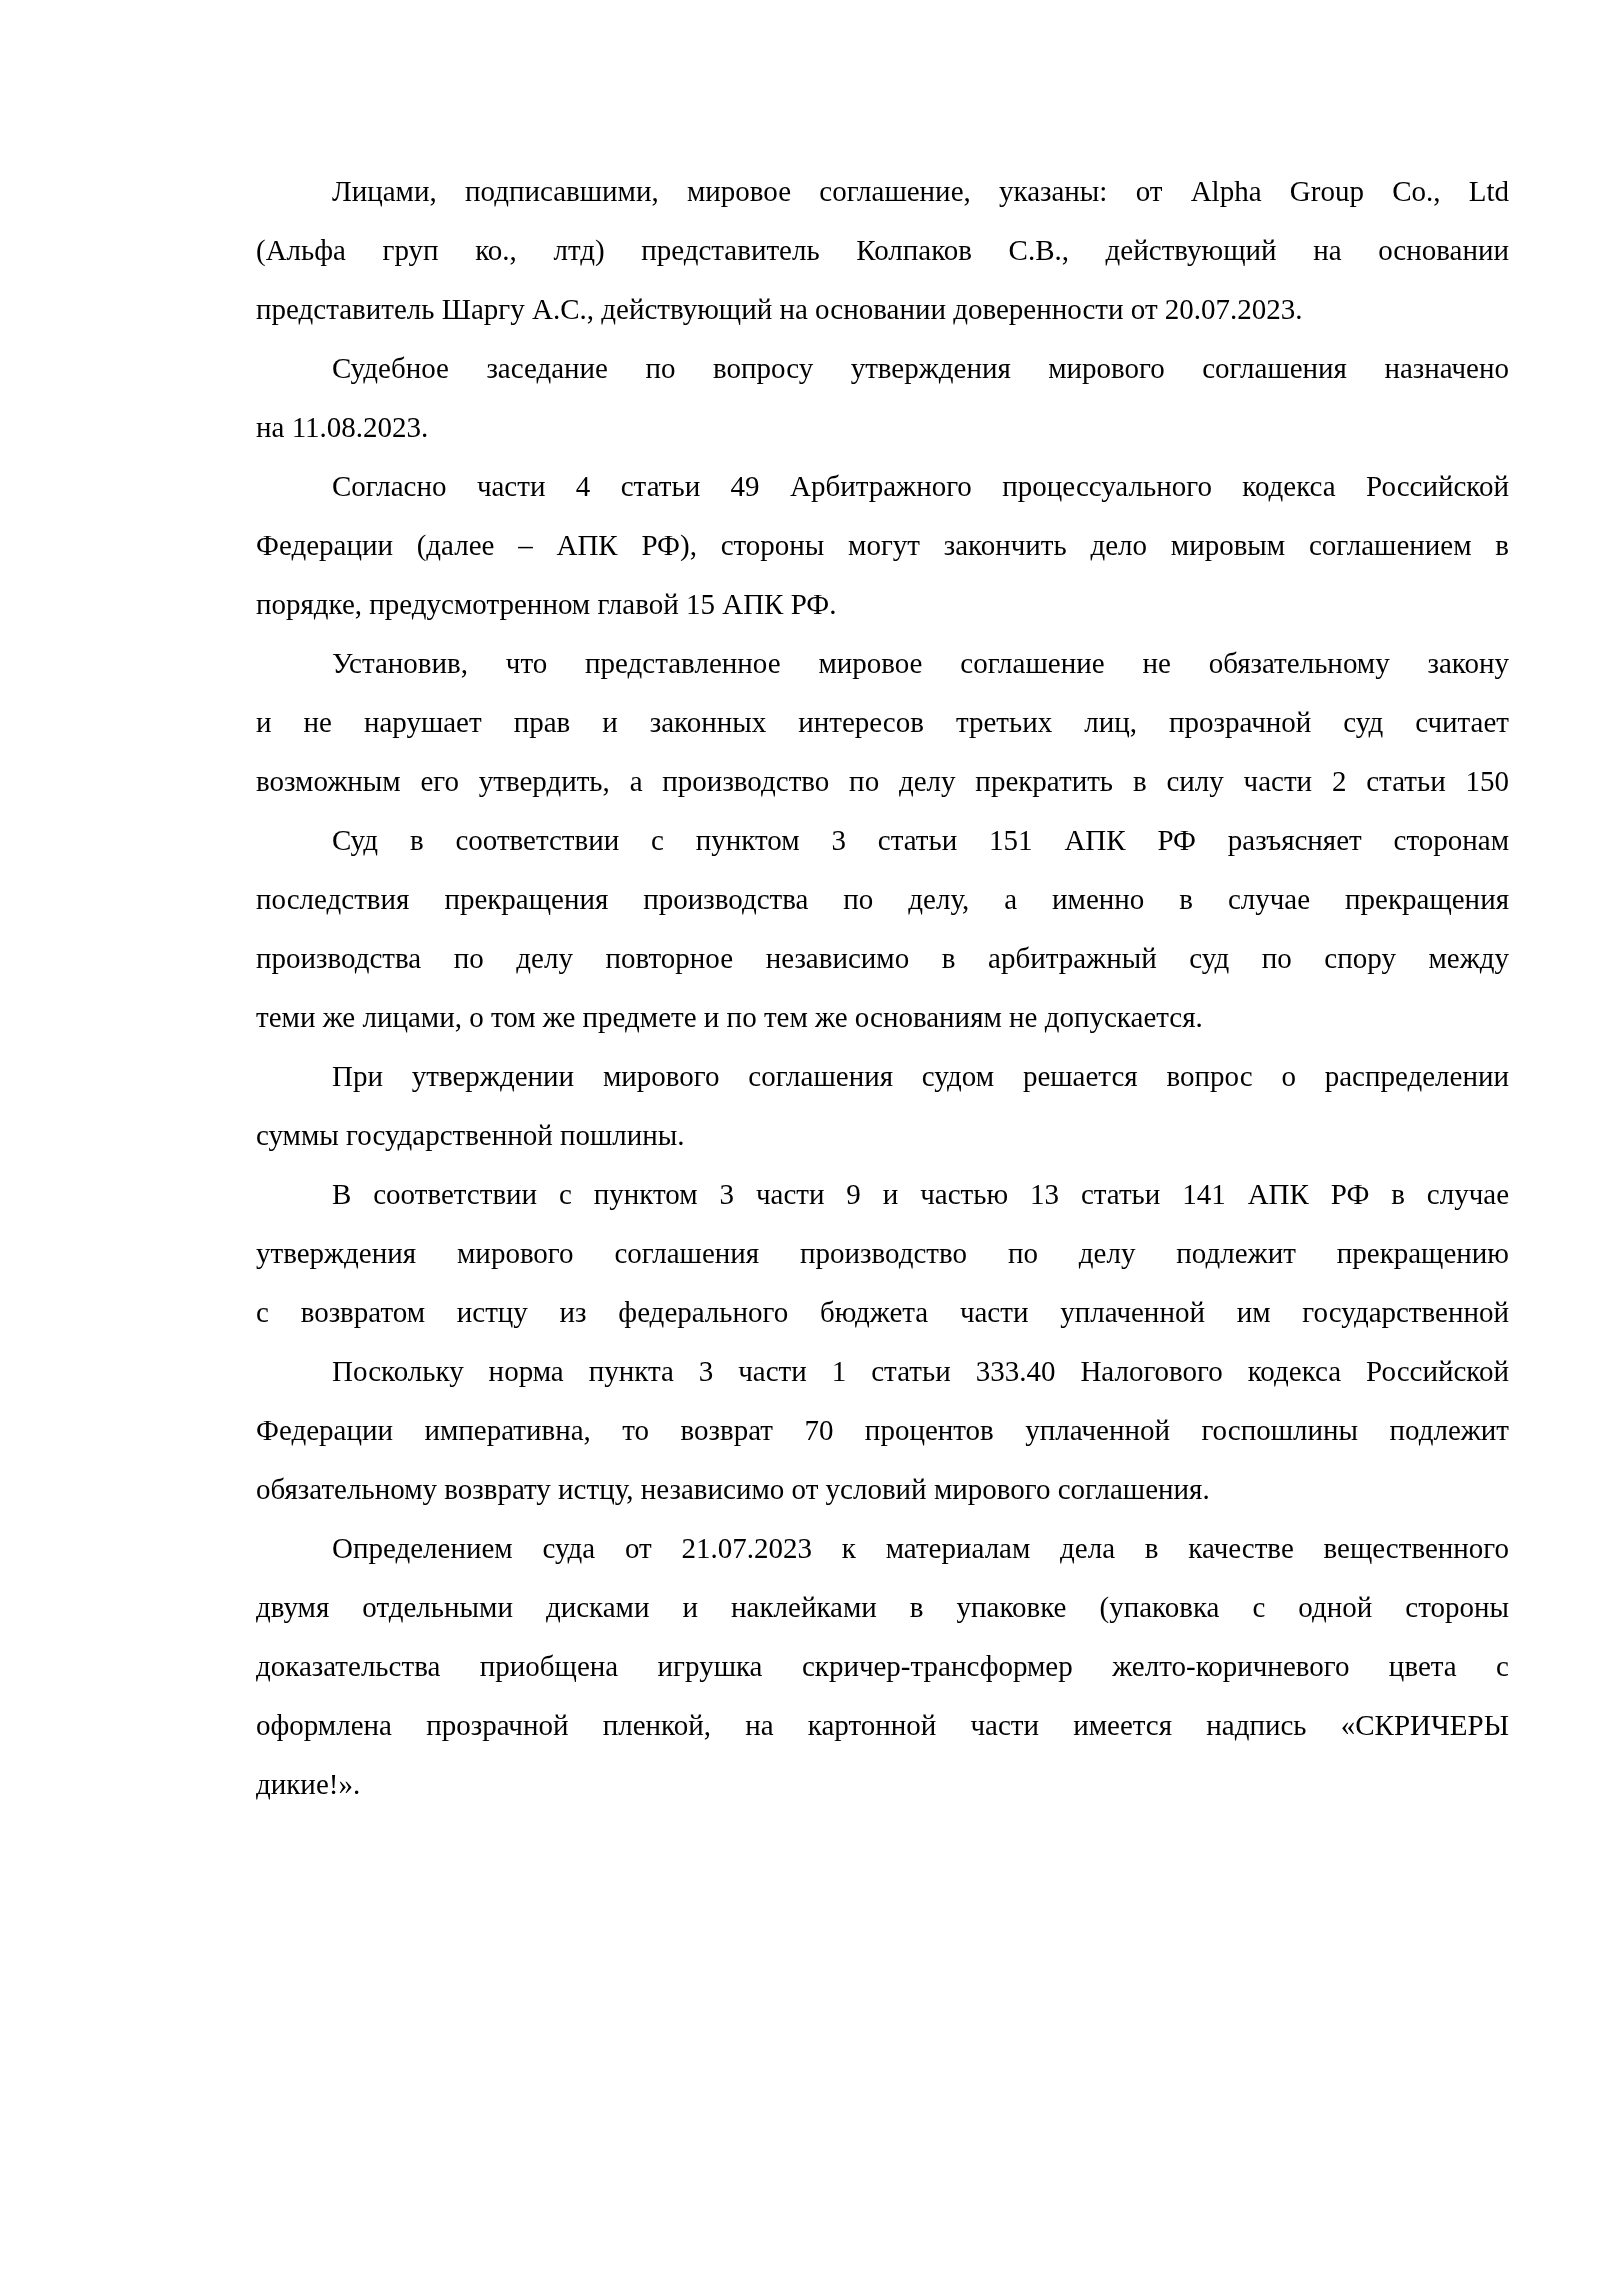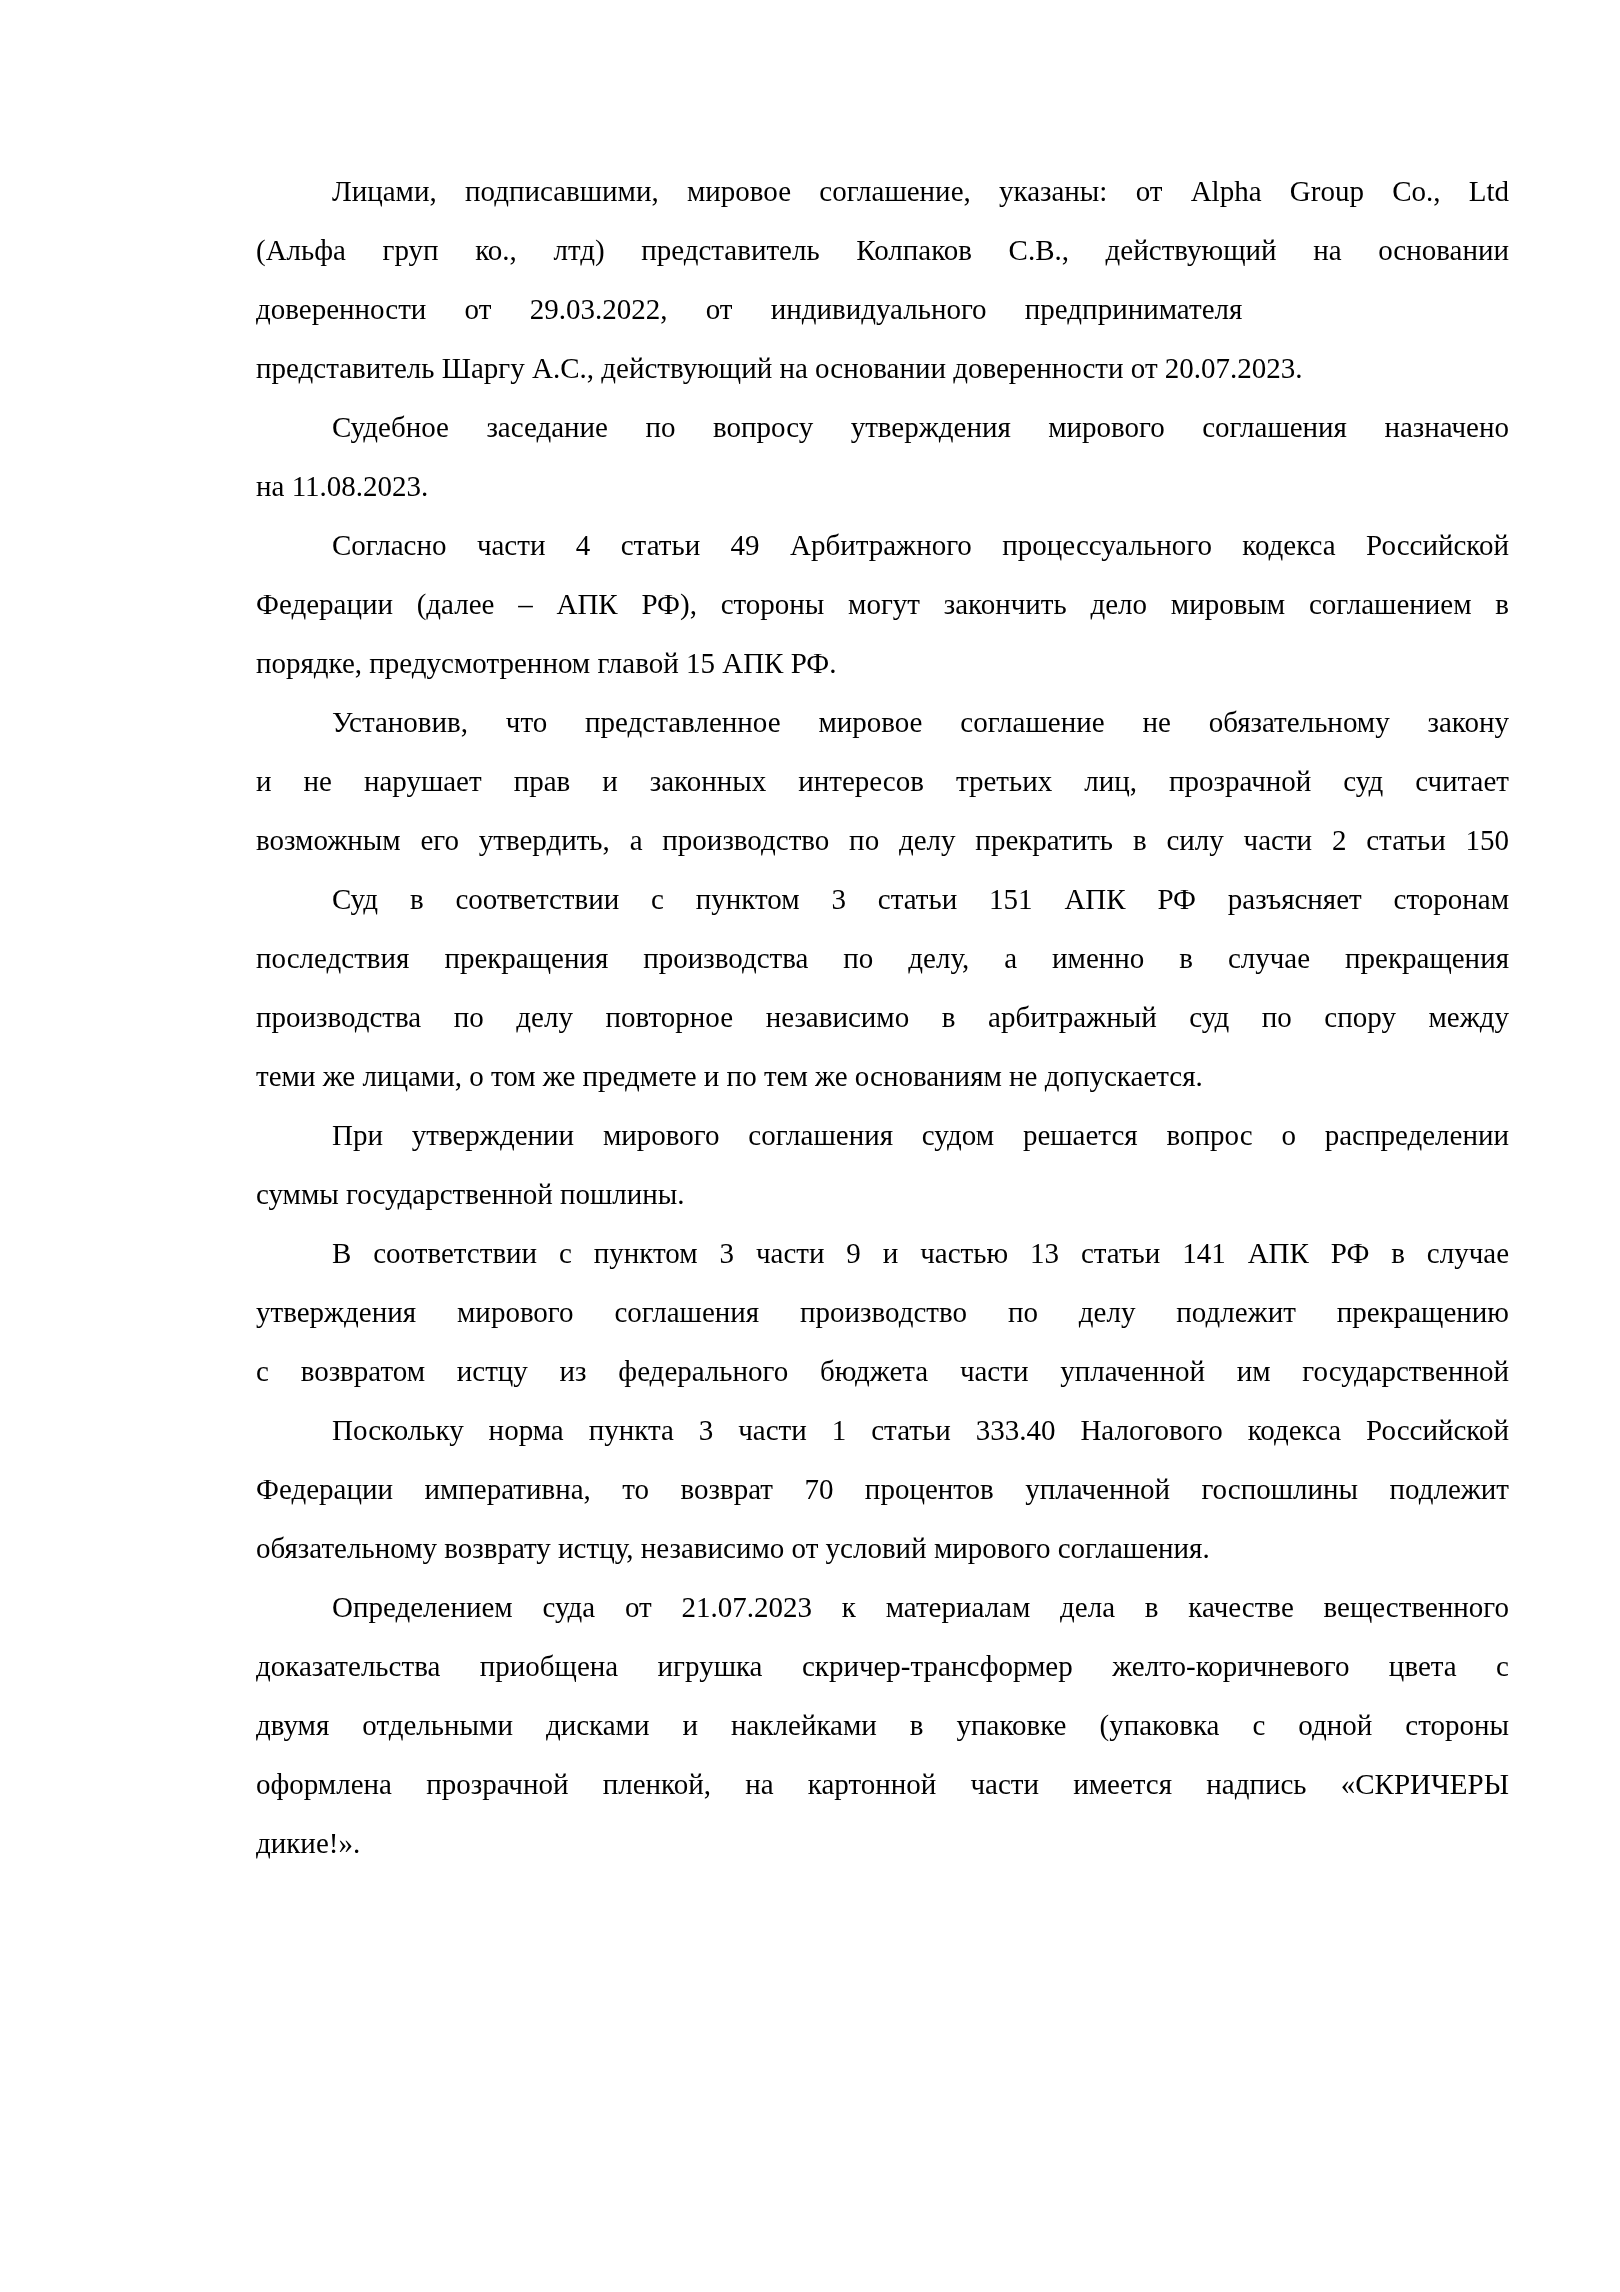--- a/index.html
+++ b/index.html
@@ -36,21 +36,20 @@
 </style>
 </head>
 <body>
 
 <div class="page" style="background: rgb(255, 255, 255); color: rgb(0, 0, 0);">
   <div class="textbody">
 
     <div class="para">
       <div class="line j ind">Лицами, подписавшими, мировое соглашение, указаны: от Alpha Group Co., Ltd</div>
       <div class="line j">(Альфа груп ко., лтд) представитель Колпаков С.В., действующий на основании</div>
-      <div class="line sp">доверенности от 29.03.2022, от индивидуального предпринимателя</div>
       <div class="line">представитель Шаргу А.С., действующий на основании доверенности от 20.07.2023.</div>
     </div>
 
     <div class="para">
       <div class="line j ind">Судебное заседание по вопросу утверждения мирового соглашения назначено</div>
       <div class="line">на 11.08.2023.</div>
     </div>
 
     <div class="para">
       <div class="line j ind">Согласно части 4 статьи 49 Арбитражного процессуального кодекса Российской</div>
@@ -83,22 +82,22 @@
     </div>
 
     <div class="para">
       <div class="line j ind">Поскольку норма пункта 3 части 1 статьи 333.40 Налогового кодекса Российской</div>
       <div class="line j">Федерации императивна, то возврат 70 процентов уплаченной госпошлины подлежит</div>
       <div class="line">обязательному возврату истцу, независимо от условий мирового соглашения.</div>
     </div>
 
     <div class="para">
       <div class="line j ind">Определением суда от 21.07.2023 к материалам дела в качестве вещественного</div>
+      <div class="line j">двумя отдельными дисками и наклейками в упаковке (упаковка с одной стороны</div>
       <div class="line j">доказательства приобщена игрушка скричер-трансформер желто-коричневого цвета с</div>
-      <div class="line j">двумя отдельными дисками и наклейками в упаковке (упаковка с одной стороны</div>
       <div class="line j">оформлена прозрачной пленкой, на картонной части имеется надпись «СКРИЧЕРЫ</div>
       <div class="line">дикие!».</div>
     </div>
 
 
   </div>
 </div>
 
 
 </body></html>

